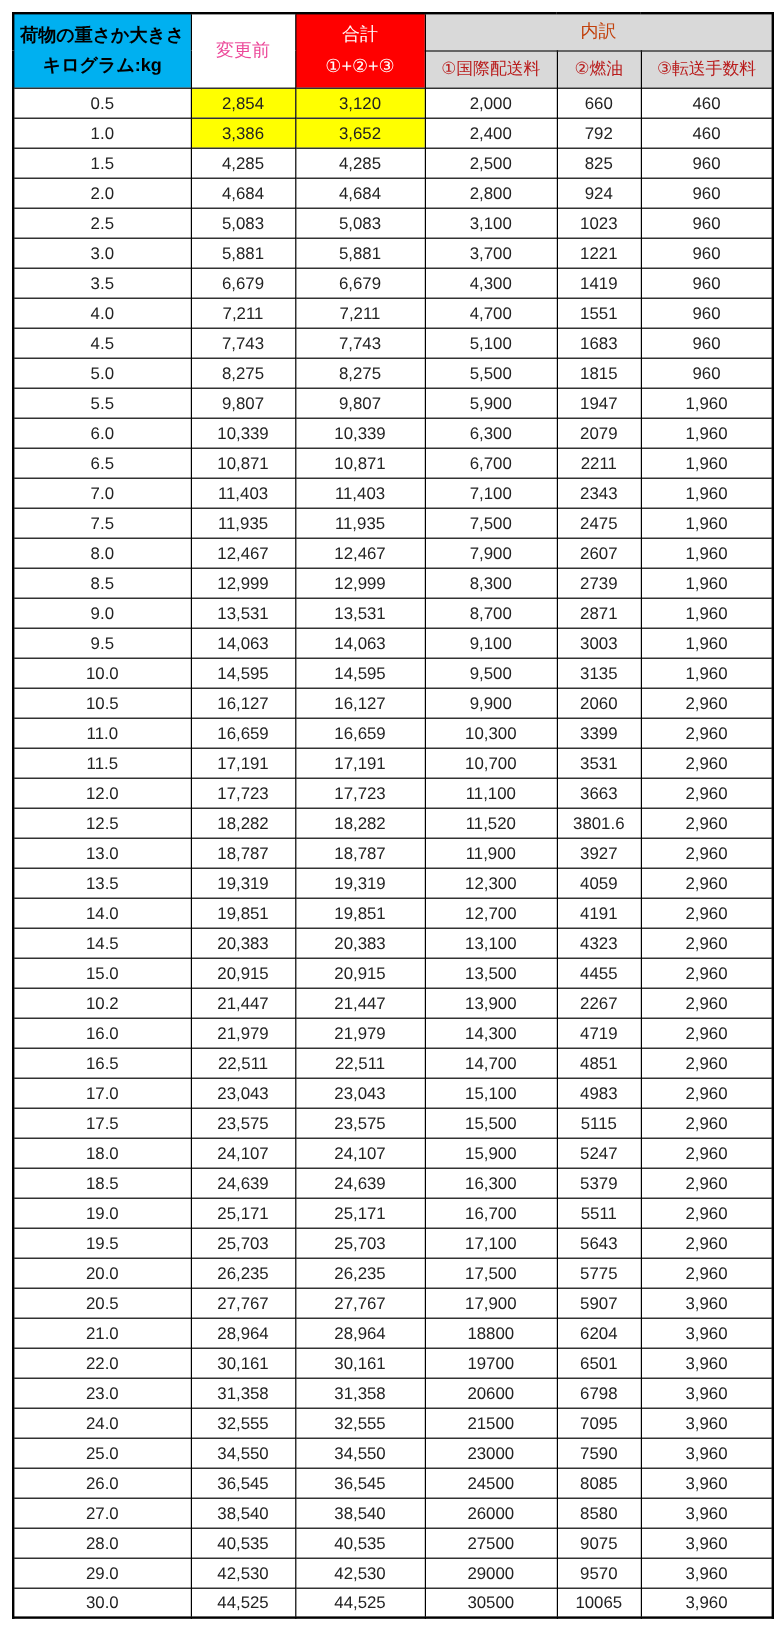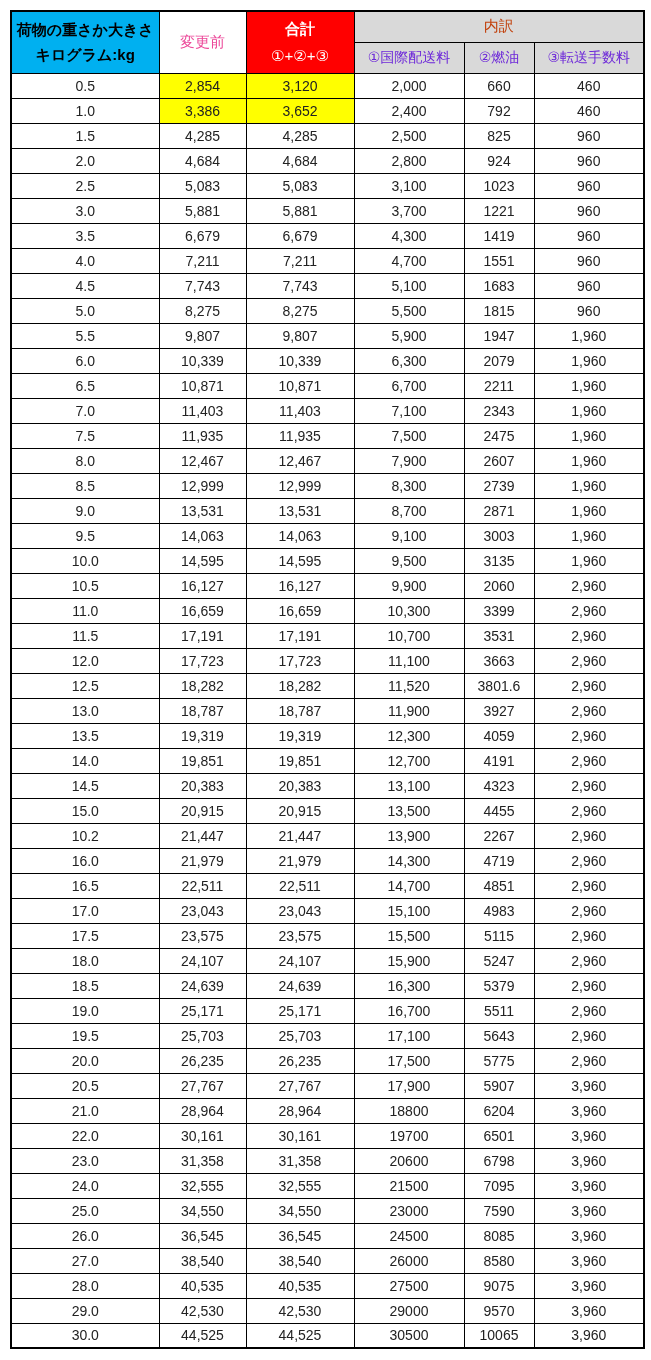--- a/index.html
+++ b/index.html
@@ -45,31 +45,31 @@
     color: #ec4899;
     font-weight: normal;
     font-size: 15px;
   }
   th.c-total {
     background: #FF0000;
     color: #ffffff;
     font-size: 15px;
     line-height: 1.8;
   }
-  th.c-total .t1 { font-weight: bold; text-align: center; }
+  th.c-total .t1 { font-weight: normal; text-align: center; }
   th.c-total .t2 { font-weight: normal; font-size: 15px; }
   th.c-group {
     background: #D9D9D9;
     color: #c2410c;
     font-weight: normal;
     font-size: 15px;
   }
   th.c-sub {
     background: #D9D9D9;
-    color: #6d28d9;
+    color: #b91c1c;
     font-weight: normal;
     font-size: 14px;
   }
   
   .rate-table tbody td {
     height: 25px;
     font-size: 14px;
     color: #222222;
     background: #ffffff;
   }

